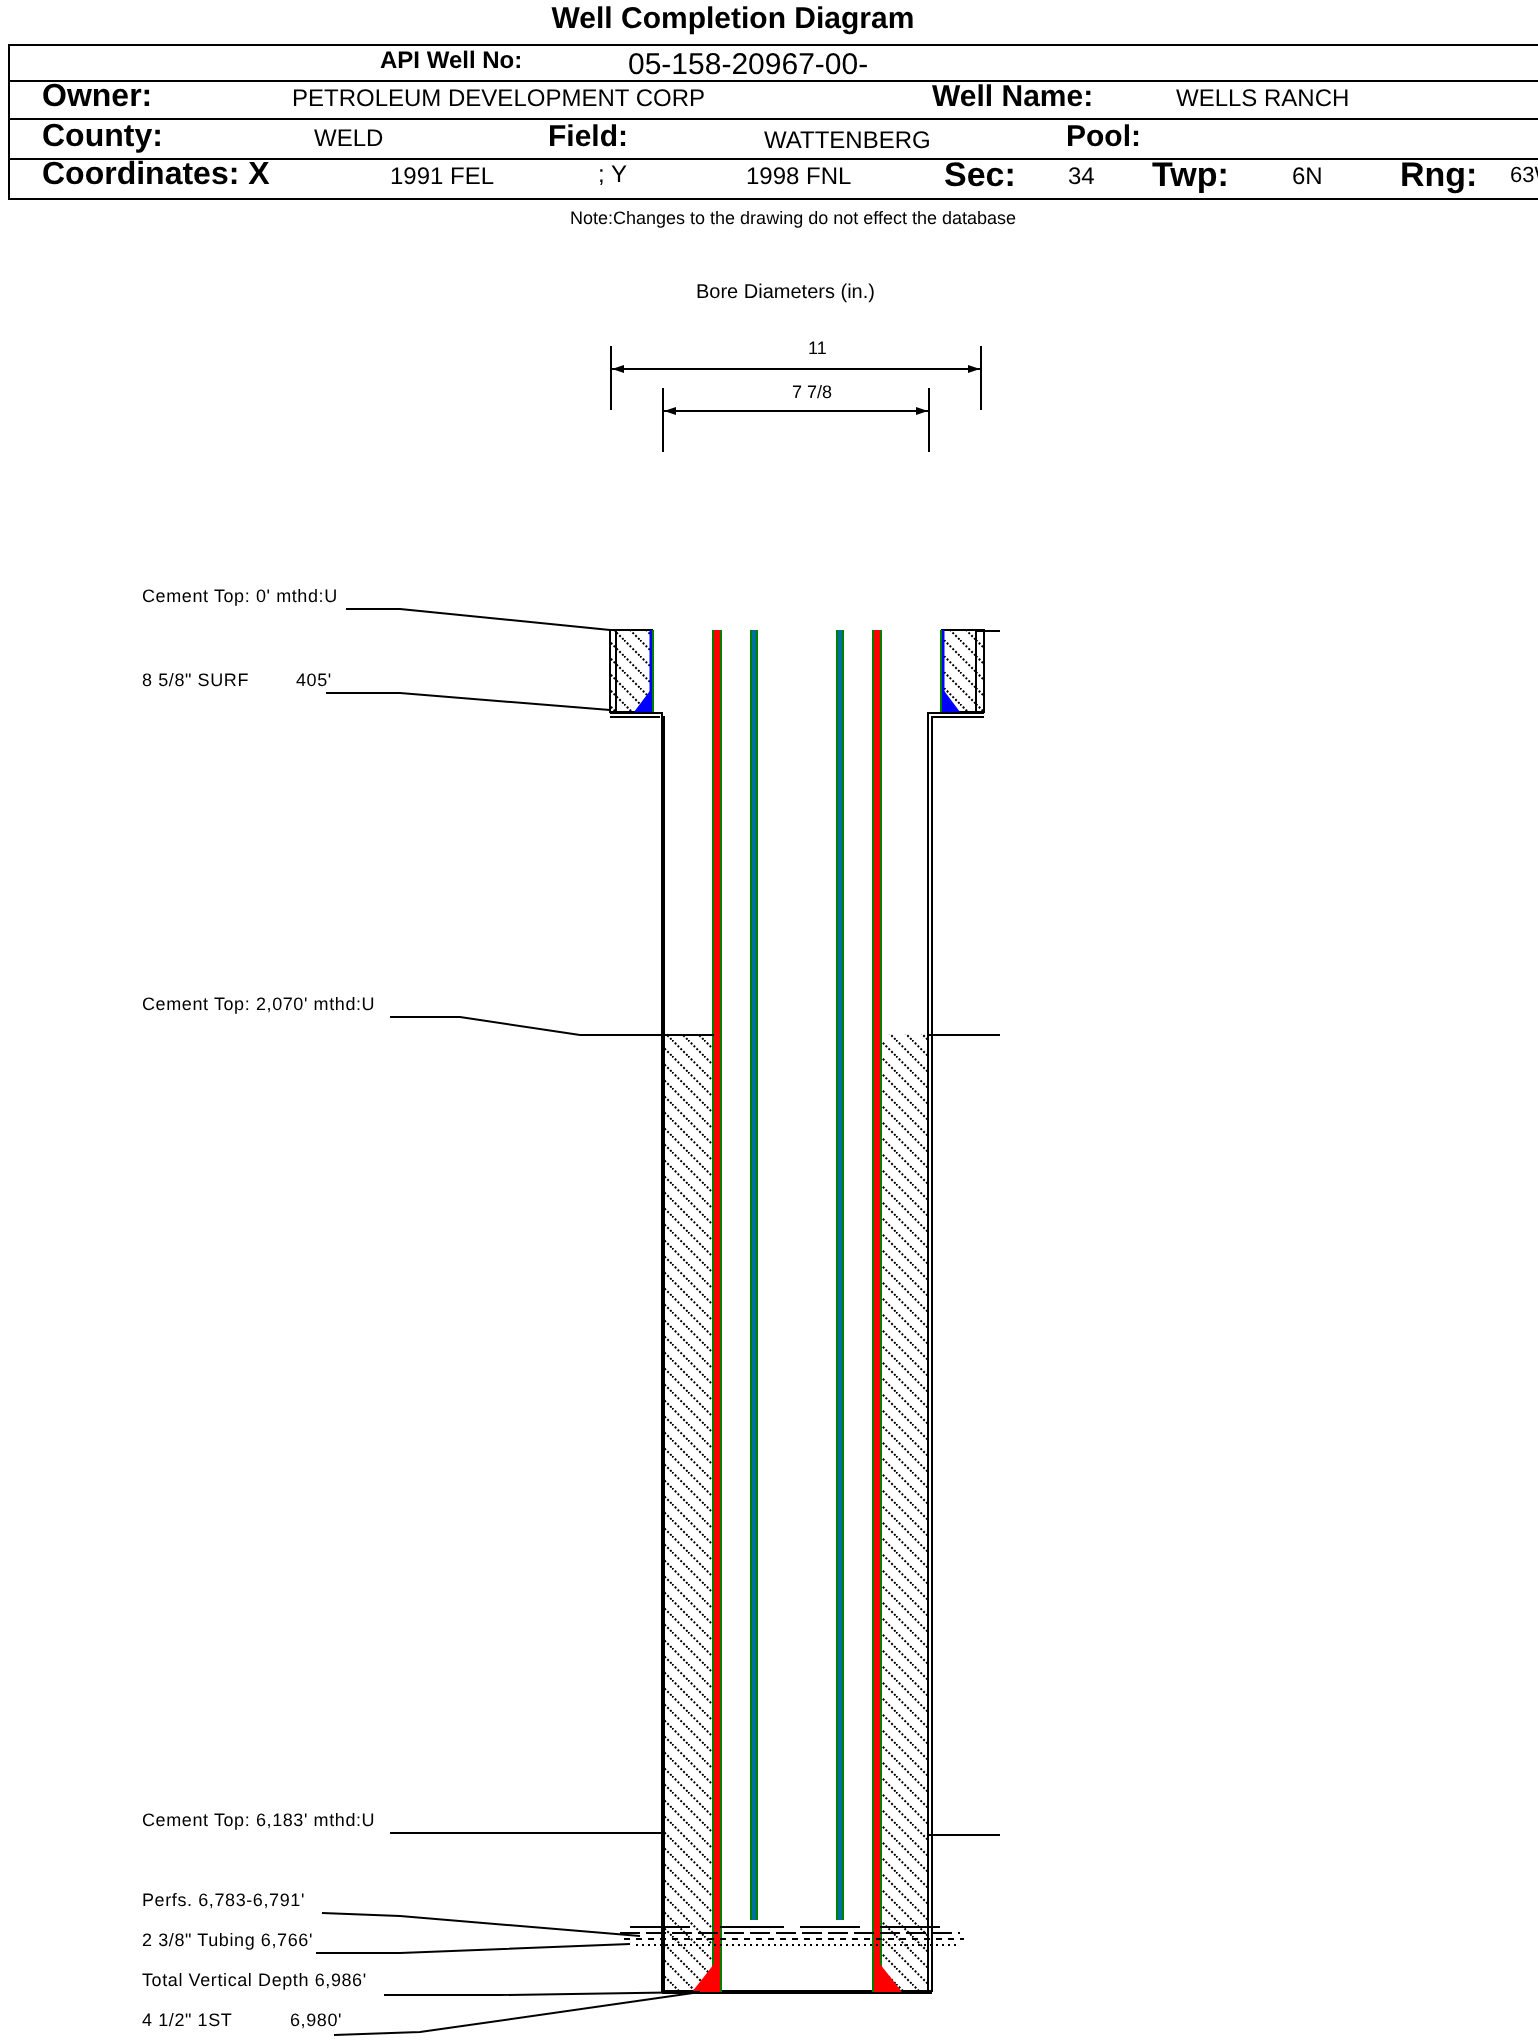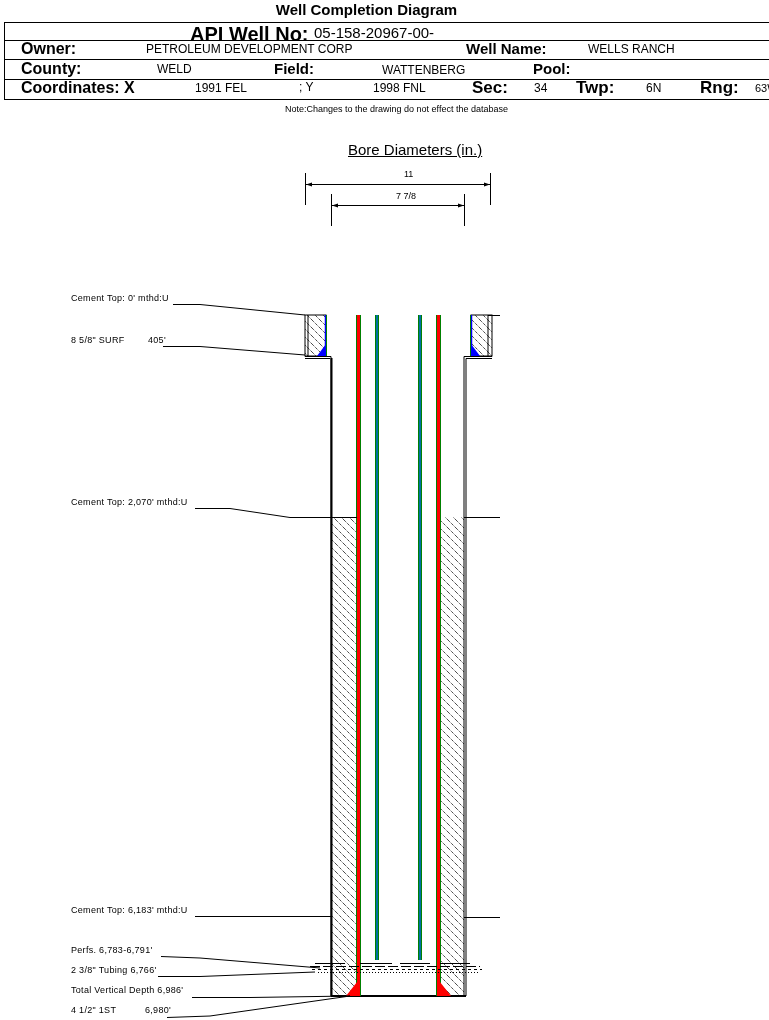--- a/index.html
+++ b/index.html
@@ -6,37 +6,37 @@
     body { width: 769px; height: 1020px; position: relative; overflow: hidden;
            font-family: "Liberation Sans", sans-serif; color: #000; }
     .abs { position: absolute; white-space: nowrap; padding-left: 12px; }
     .title { left: 0; width: 709px; text-align: center; top: 1px; font-size: 15px; font-weight: bold; }
     .hbox { left: 4px; top: 22px; width: 780px; height: 76px; border: 1px solid #000; border-right: none; }
     .hline { position: absolute; left: 0; width: 100%; height: 0; border-top: 1px solid #000; }
     .lbl { font-size: 16px; font-weight: bold; }
     .val { font-size: 12px; }
     .apival { font-size: 15px; }
     .note { left: 0; width: 769px; text-align: center; top: 104px; font-size: 9px; }
-    .cap { font-size: 15px; text-decoration: underline; }
+    .cap { font-size: 10px; }
     .dlbl { font-size: 9px; letter-spacing: 0.3px; }
     .dim { font-size: 9px; }
     svg { position: absolute; left: 0; top: 0; }
   </style>
 </head>
 <body>
 
 <div class="abs title">Well Completion Diagram</div>
 
 <div class="abs hbox">
   <div class="hline" style="top:17px"></div>
   <div class="hline" style="top:36px"></div>
   <div class="hline" style="top:56px"></div>
 </div>
 
-<div class="abs lbl" style="left:178px;top:23px;font-size:20px">API Well No:</div>
+<div class="abs lbl" style="left:178px;top:23px;font-size:12px">API Well No:</div>
 <div class="abs apival" style="left:302px;top:24px">05-158-20967-00-</div>
 
 <div class="abs lbl" style="left:9px;top:40px">Owner:</div>
 <div class="abs val" style="left:134px;top:42px">PETROLEUM DEVELOPMENT CORP</div>
 <div class="abs lbl" style="left:454px;top:40px;font-size:15px">Well Name:</div>
 <div class="abs val" style="left:576px;top:42px">WELLS RANCH</div>
 
 <div class="abs lbl" style="left:9px;top:60px">County:</div>
 <div class="abs val" style="left:145px;top:62px">WELD</div>
 <div class="abs lbl" style="left:262px;top:60px;font-size:15px">Field:</div>

